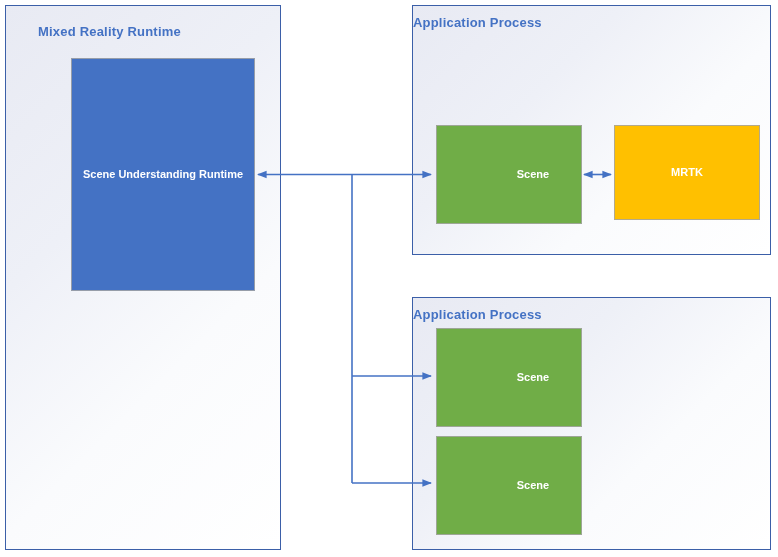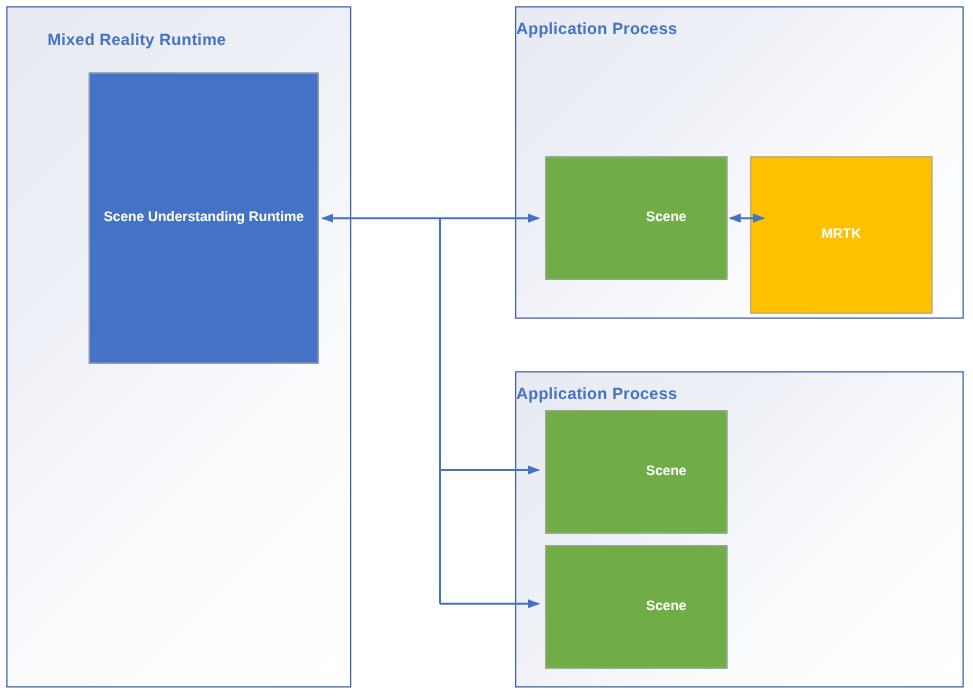--- a/index.html
+++ b/index.html
@@ -99,24 +99,24 @@
     width: 184px;
     height: 233px;
   }
   #node-scene-1 {
     left: 436px;
     top: 125px;
     width: 146px;
     height: 99px;
   }
   #node-mrtk {
-    left: 600px;
+    left: 614px;
     top: 125px;
     width: 146px;
-    height: 126px;
+    height: 95px;
   }
   #node-scene-2 {
     left: 436px;
     top: 328px;
     width: 146px;
     height: 99px;
   }
   #node-scene-3 {
     left: 436px;
     top: 436px;

